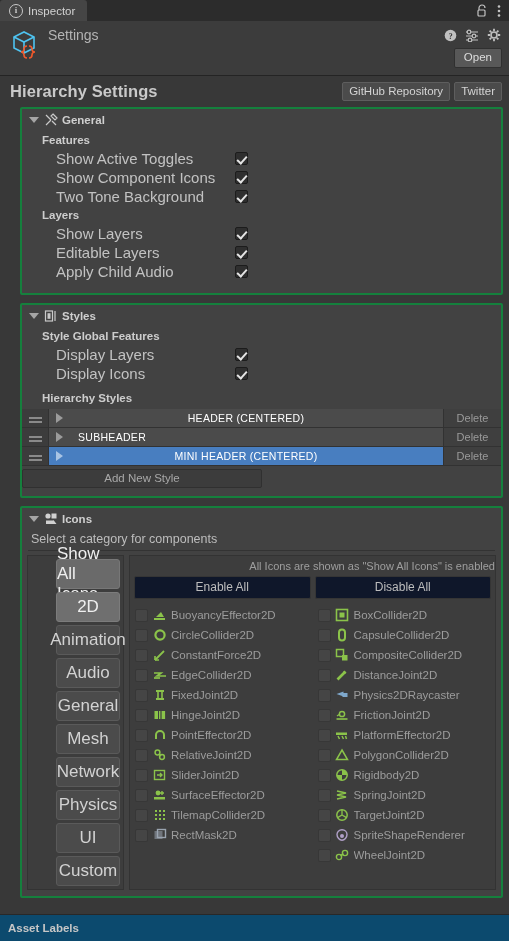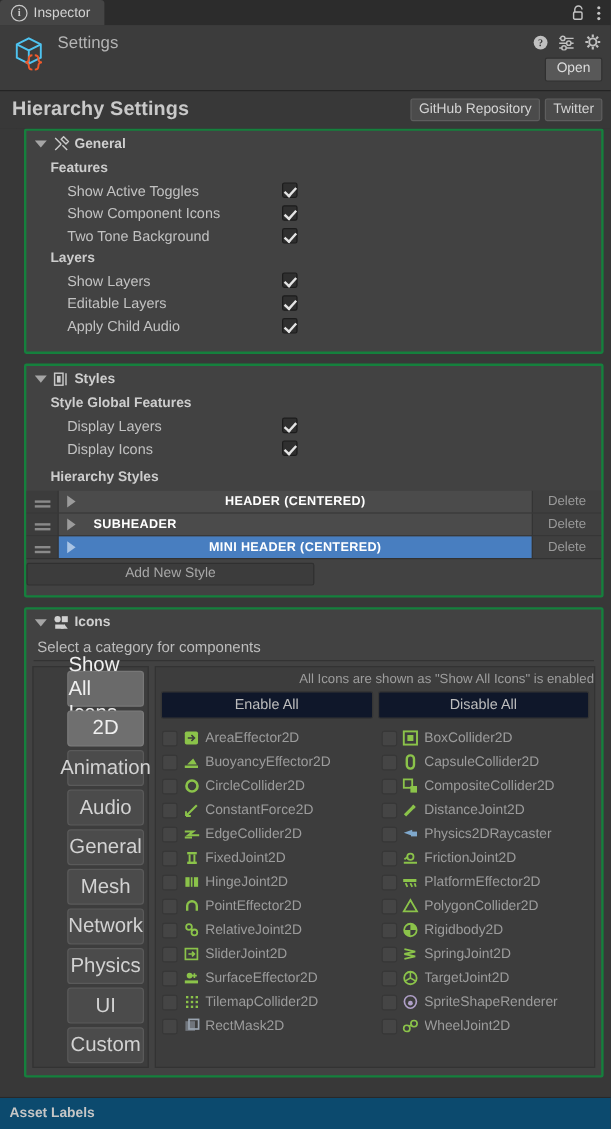--- a/index.html
+++ b/index.html
@@ -85,21 +85,21 @@
     border-top: 6px solid #a5a5a5; margin-right: 1px;
   }
   .sec-icon { width: 14px; height: 14px; display: inline-block; }
   .group-label {
     font-size: 11.5px; font-weight: bold; color: #cdcdcd;
     padding: 3px 0 3px 20px;
   }
   .row {
     display: flex; align-items: center; height: 19px; padding-left: 34px;
   }
-  .row-label { font-size: 12px; color: #c2c2c2; }
+  .row-label { font-size: 15px; color: #c2c2c2; }
   .cb {
     width: 13px; height: 13px; background: #2f2f2f;
     border: 1px solid #1c1c1c; border-radius: 2px;
     box-sizing: border-box; position: relative; flex: none;
   }
   .cb.on::after {
     content: ""; position: absolute; left: 3px; top: 1px;
     width: 4px; height: 8px; border: solid #e4e4e4;
     border-width: 0 2px 2px 0; transform: rotate(42deg);
   }
@@ -121,21 +121,21 @@
   .style-main.hdr { background: #4b4b4b; }
   .style-main.sub { background: #4b4b4b; }
   .style-main.sel { background: #487ec0; }
   .tri {
     width: 0; height: 0; margin-left: 7px; flex: none;
     border-top: 5px solid transparent; border-bottom: 5px solid transparent;
     border-left: 7px solid #9b9b9b;
   }
   .style-main.sel .tri { border-left-color: #a9c4e4; }
   .style-name {
-    font-size: 10.5px; font-weight: bold; color: #ffffff; letter-spacing: .3px;
+    font-size: 10.5px; font-weight: normal; color: #ffffff; letter-spacing: .3px;
   }
   .style-name.centered { position: absolute; left: 0; right: 0; text-align: center; }
   .style-name.left { margin-left: 15px; }
   .del {
     width: 57px; flex: none; background: #3f3f3f; border-left: 1px solid #323232;
     display: flex; align-items: center; justify-content: center;
     font-size: 11px; color: #9a9a9a;
   }
   .addrow { display: flex; padding: 3px 0 4px; }
   .addbtn {
@@ -406,30 +406,20 @@
           <div class="bulkrow">
             <span class="bulkbtn">Enable All</span>
             <span class="bulkbtn">Disable All</span>
           </div>
           <div class="iconcols">
             <div class="iconcol" id="col-left">
                 <div class="iconrow">
                   <span class="cbs"></span>
                   <span class="glyph">
                     <svg width="14" height="14" viewBox="0 0 14 14">
-                      <rect x="1" y="1.5" width="11" height="11" rx="1.5" fill="#8bc34a"></rect>
-                      <path d="M3.5 7h5M6.5 4.5L9 7l-2.5 2.5" stroke="#3d3d3d" stroke-width="1.4" fill="none"></path>
-                    </svg>
-                  </span>
-                  <span class="iname">AreaEffector2D</span>
-                </div>
-                <div class="iconrow">
-                  <span class="cbs"></span>
-                  <span class="glyph">
-                    <svg width="14" height="14" viewBox="0 0 14 14">
                       <path d="M1 10h11v2H1z" fill="#8bc34a"></path>
                       <path d="M3 9l5-5 3 5z" fill="#8bc34a"></path>
                     </svg>
                   </span>
                   <span class="iname">BuoyancyEffector2D</span>
                 </div>
                 <div class="iconrow">
                   <span class="cbs"></span>
                   <span class="glyph">
                     <svg width="14" height="14" viewBox="0 0 14 14">

